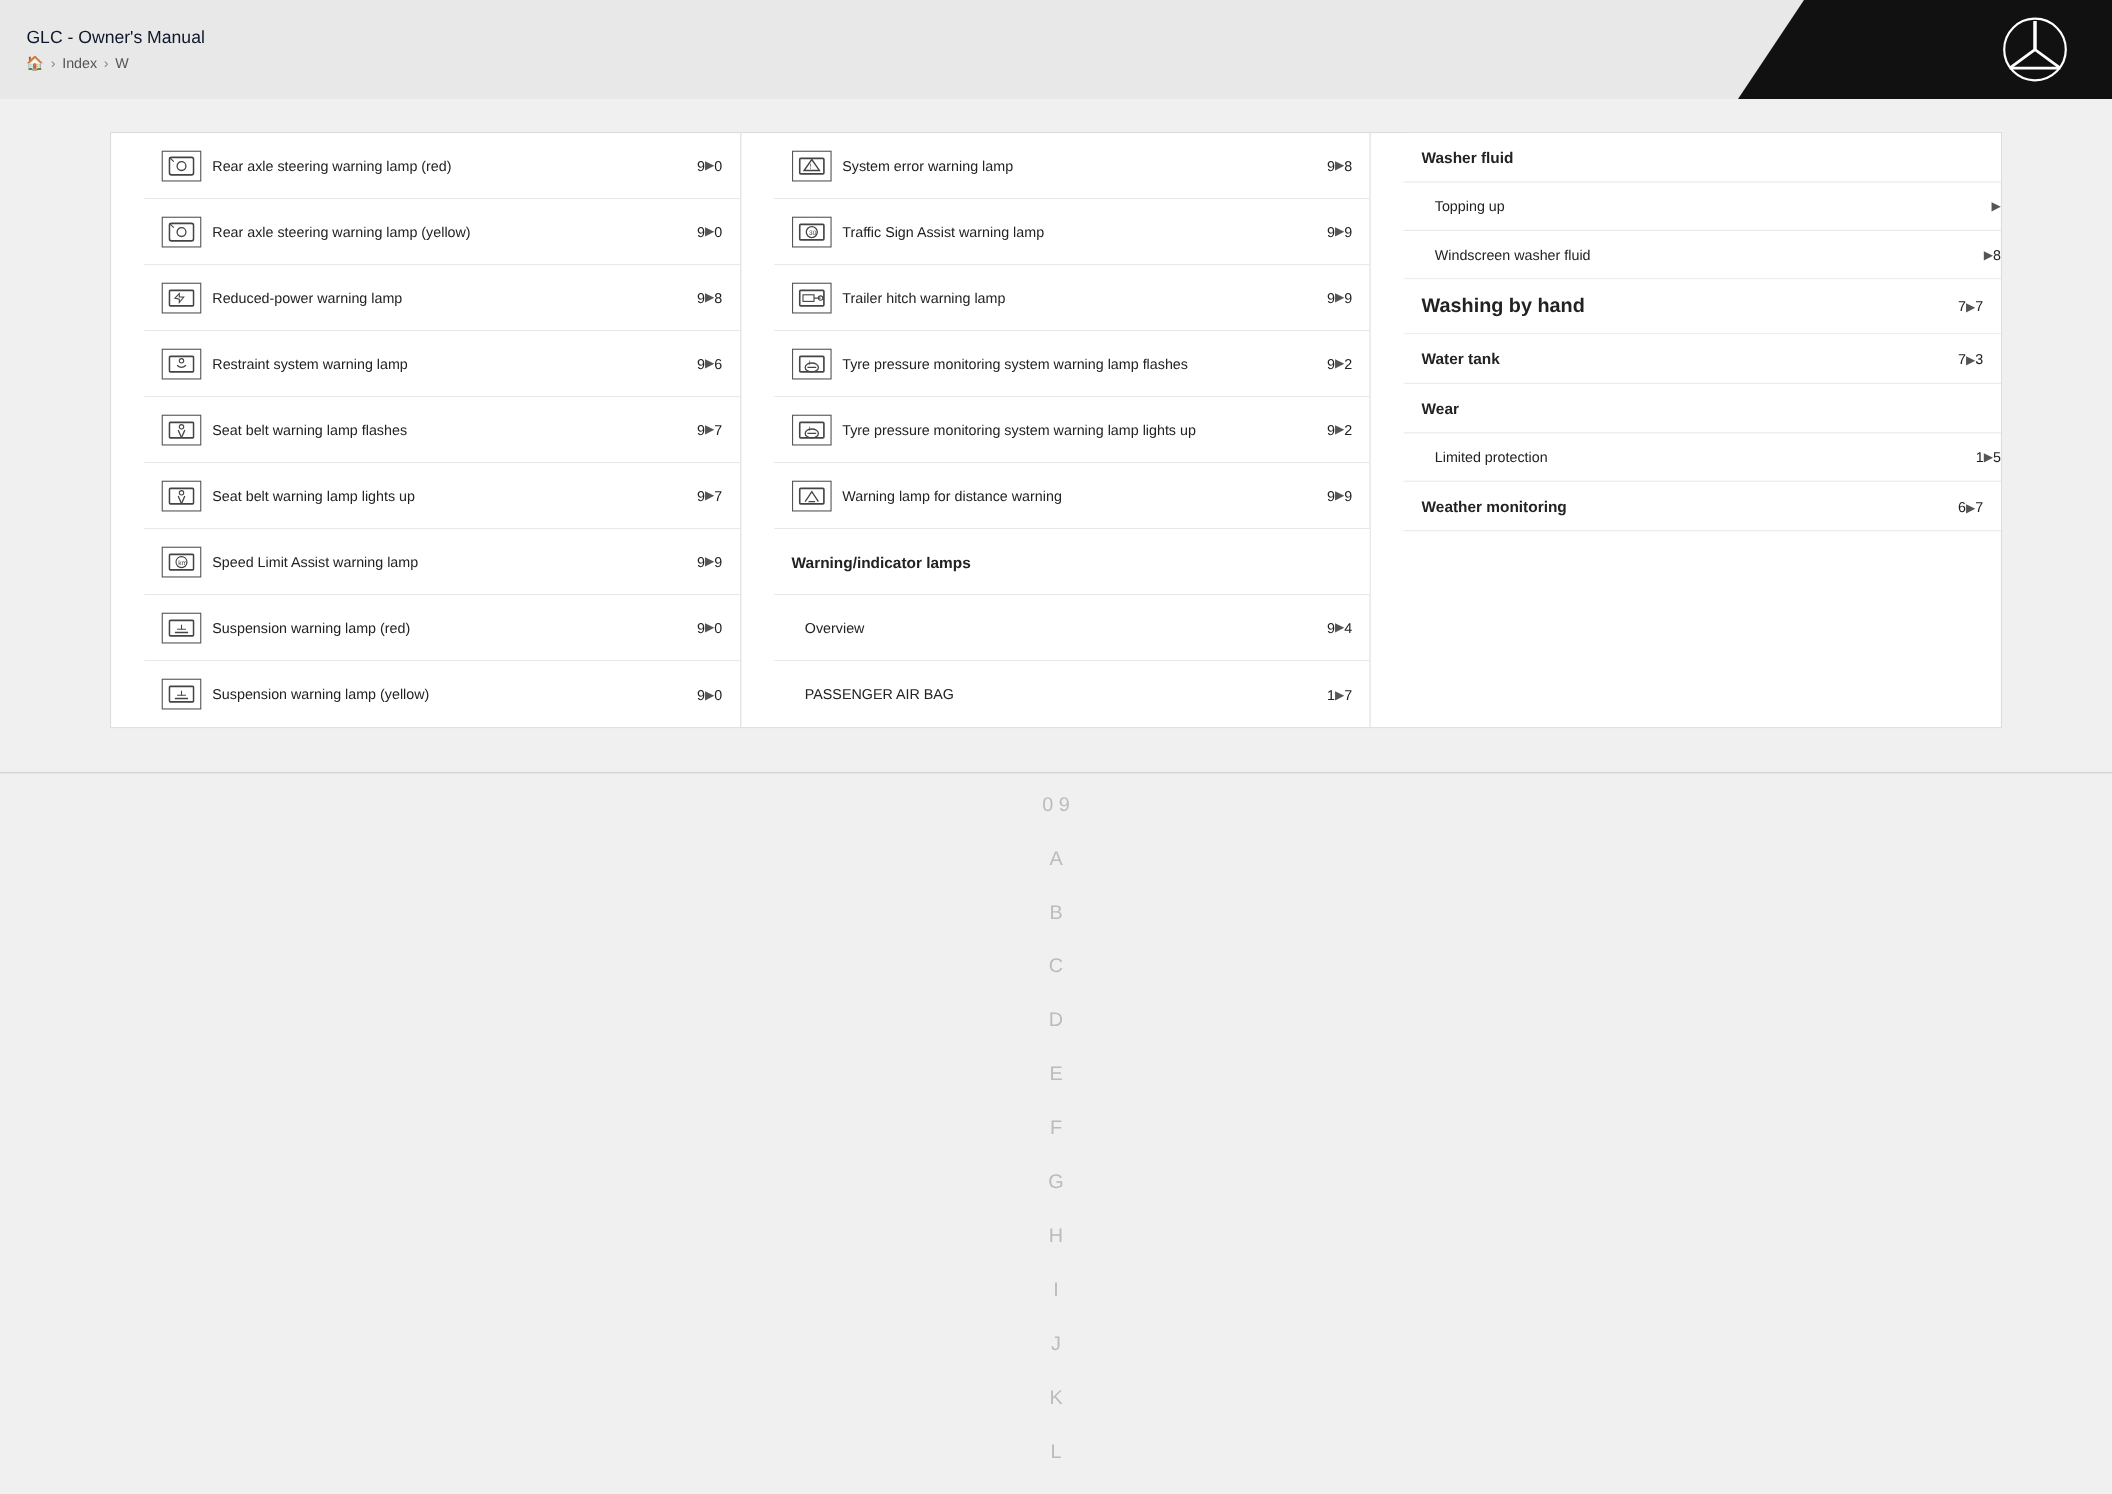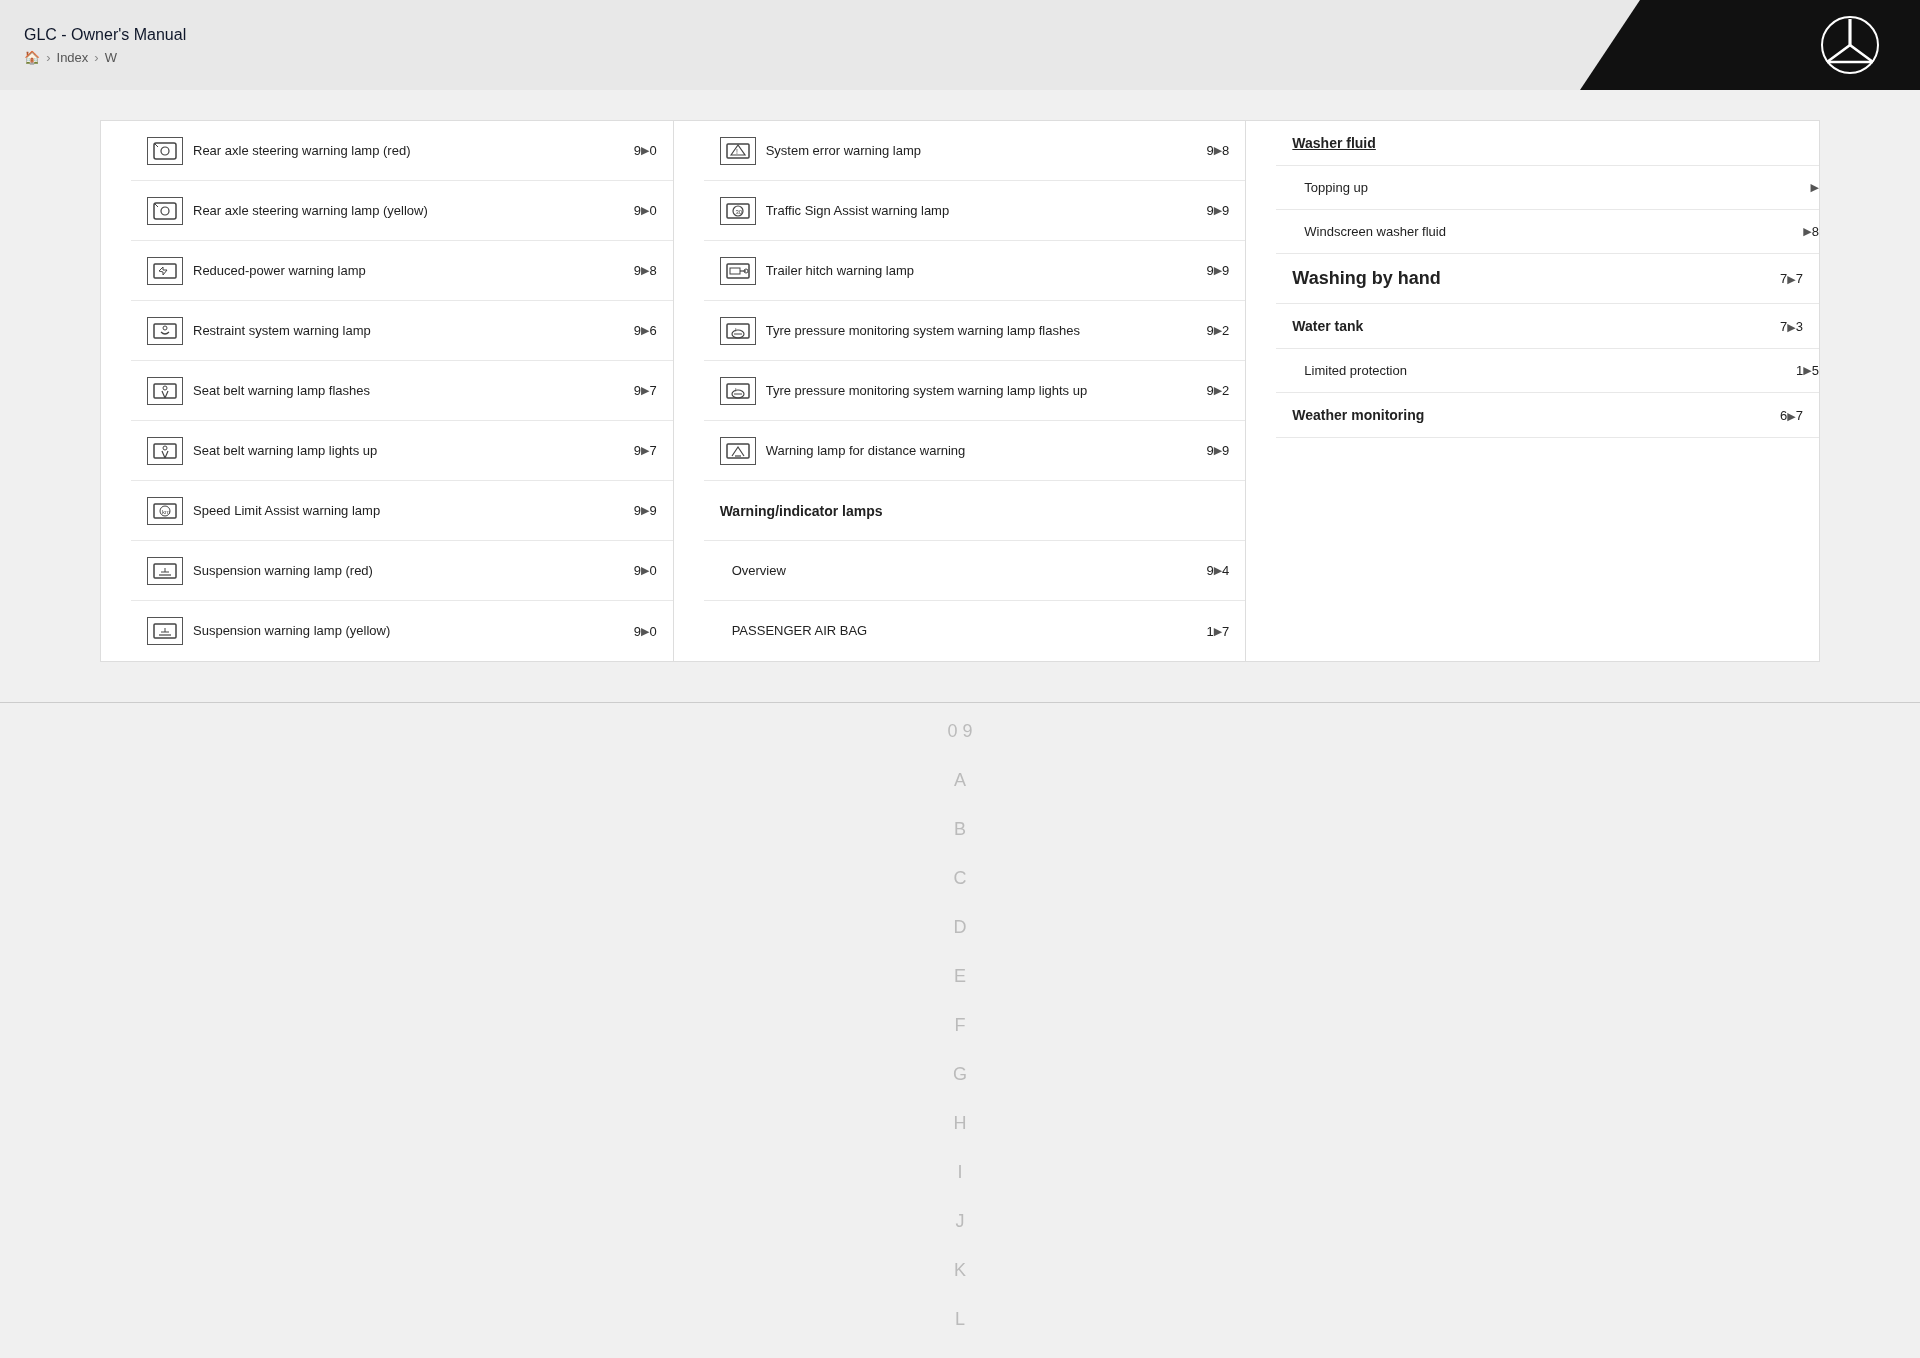--- a/index.html
+++ b/index.html
@@ -126,21 +126,20 @@
       color: #555;
     }
 
     
     .section-header {
       font-weight: bold;
       font-size: 14px;
       padding: 14px 16px;
       border-bottom: 1px solid #e8e8e8;
       background: #fff;
-      text-decoration: underline;
     }
     .section-subitem {
       display: flex;
       align-items: center;
       padding: 14px 0 14px 28px;
       border-bottom: 1px solid #e8e8e8;
       gap: 10px;
     }
     .section-subitem-text {
       flex: 1;
@@ -508,20 +507,23 @@
       <div style="display:flex;align-items:center;padding:14px 16px;border-bottom:1px solid #e8e8e8;background:#fff;">
         <span style="font-weight:bold;font-size:18px;flex:1;">Washing by hand</span>
         <span style="font-size:13px;"><span>7</span><span class="arrow-sym">▶</span><span>7</span></span>
       </div>
 
       <div style="display:flex;align-items:center;padding:14px 16px;border-bottom:1px solid #e8e8e8;background:#fff;">
         <span style="font-weight:bold;font-size:14px;flex:1;">Water tank</span>
         <span style="font-size:13px;"><span>7</span><span class="arrow-sym">▶</span><span>3</span></span>
       </div>
 
+      <div class="section-header">
+        <span>Wear</span>
+      </div>
       <div class="section-subitem">
         <span class="section-subitem-text">Limited protection</span>
         <span class="section-subitem-page">
             <span>1</span>
             <span class="arrow-sym">▶</span>
             <span>5</span>
           </span>
       </div>
 
       <div style="display:flex;align-items:center;padding:14px 16px;border-bottom:1px solid #e8e8e8;background:#fff;">

